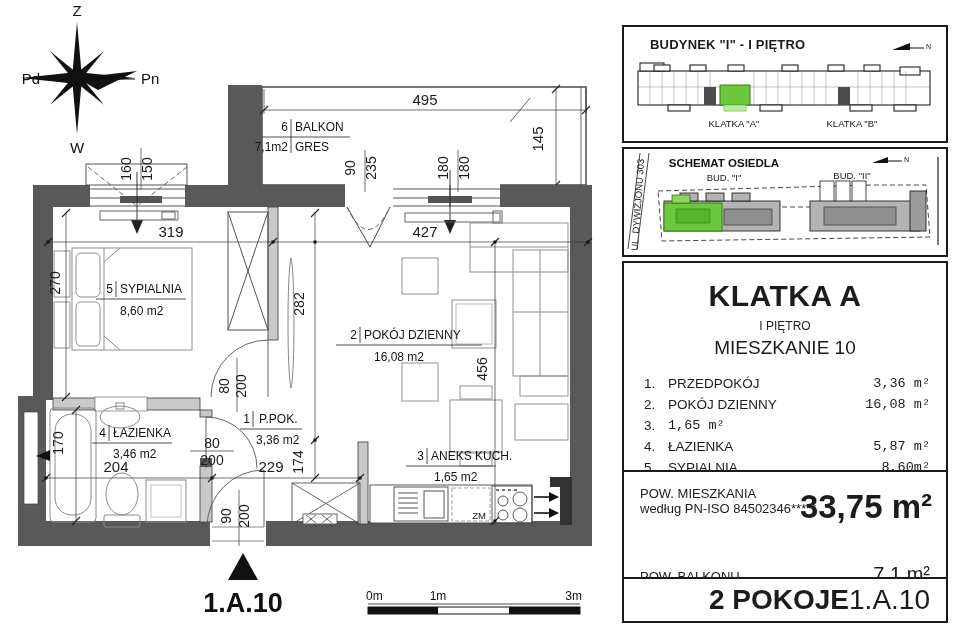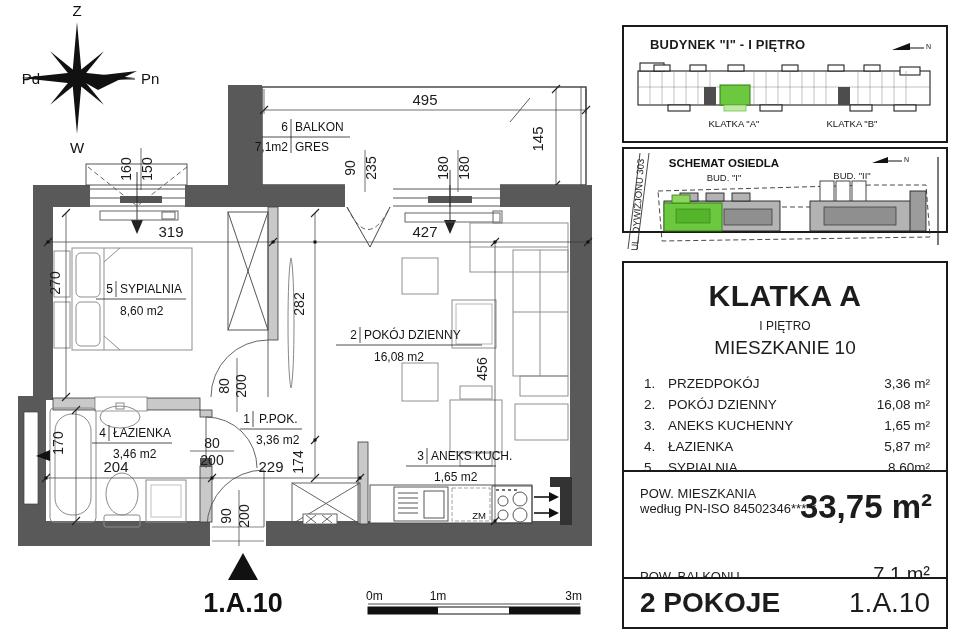--- a/index.html
+++ b/index.html
@@ -14,36 +14,36 @@
   .scl{font-size:12px;fill:#111;}
   .cmp{font-size:15px;fill:#111;}
   .map-lbl{font-size:9.5px;fill:#111;}
   .map-ttl{font-size:11.5px;font-weight:600;fill:#111;}
   .map-sub{font-size:9.5px;fill:#222;}
   .nletter{font-size:7px;fill:#111;}
   
   .section{position:absolute;left:622px;width:326px;border:2px solid #1a1a1a;
            background:#fff;box-sizing:border-box;}
   #sec-building{top:25px;height:118px;}
-  #sec-estate{top:147px;height:86px;text-decoration:underline;}
+  #sec-estate{top:147px;height:110px;text-decoration:underline;}
   #sec-unit{top:261px;height:232px;}
   #sec-areas{top:470px;height:132px;}
-  #sec-footer{top:577px;height:52px;display:flex;align-items:center;
-              justify-content:space-between;padding:0 16px;}
+  #sec-footer{top:577px;height:46px;display:flex;align-items:center;
+              justify-content:flex-end;padding:0 16px;}
   .sec-title{position:absolute;left:26px;top:10px;font-size:13px;font-weight:600;letter-spacing:.2px;}
   .north{position:absolute;right:14px;top:12px;}
   .unit-head{ text-align:center;}
   .unit-title{font-size:30px;font-weight:600;margin-top:16px;letter-spacing:.5px;}
   .unit-floor{font-size:12px;font-weight:500;margin-top:6px;}
   .unit-apt{font-size:19px;font-weight:500;margin-top:4px;text-align:center;}
   .room-list{margin-top:14px;padding:0 16px 0 20px;}
   .room-row{display:flex;font-size:13.5px;line-height:21px;}
   .room-no{width:24px;}
   .room-name{flex:1;}
-  .room-area{text-align:right;}
+  .room-area{text-align:right;font-family:Liberation Mono, monospace;}
   .area-label{font-size:13px;font-weight:500;}
   .area-norm{font-size:13px;}
   .apt-area-value{position:absolute;right:14px;top:16px;font-size:33px;font-weight:700;}
   .balc-row{position:absolute;left:16px;right:16px;bottom:14px;display:flex;
             justify-content:space-between;align-items:baseline;margin-top:26px;}
   .balc-value{font-size:20px;font-weight:500;}
   .areas-block{position:absolute;left:16px;top:14px;}
   .footer-left{font-size:28px;font-weight:600;}
   .footer-right{font-size:28px;font-weight:500;}
 </style>
@@ -455,21 +455,20 @@
       <span class="room-name">PRZEDPOKÓJ</span>
       <span class="room-area">3,36 m²</span>
     </div>
     <div class="room-row">
       <span class="room-no">2.</span>
       <span class="room-name">POKÓJ DZIENNY</span>
       <span class="room-area">16,08 m²</span>
     </div>
     <div class="room-row">
       <span class="room-no">3.</span>
-      <span class="room-name">ANEKS KUCHENNY</span>
       <span class="room-area">1,65 m²</span>
     </div>
     <div class="room-row">
       <span class="room-no">4.</span>
       <span class="room-name">ŁAZIENKA</span>
       <span class="room-area">5,87 m²</span>
     </div>
     <div class="room-row">
       <span class="room-no">5.</span>
       <span class="room-name">SYPIALNIA</span>

